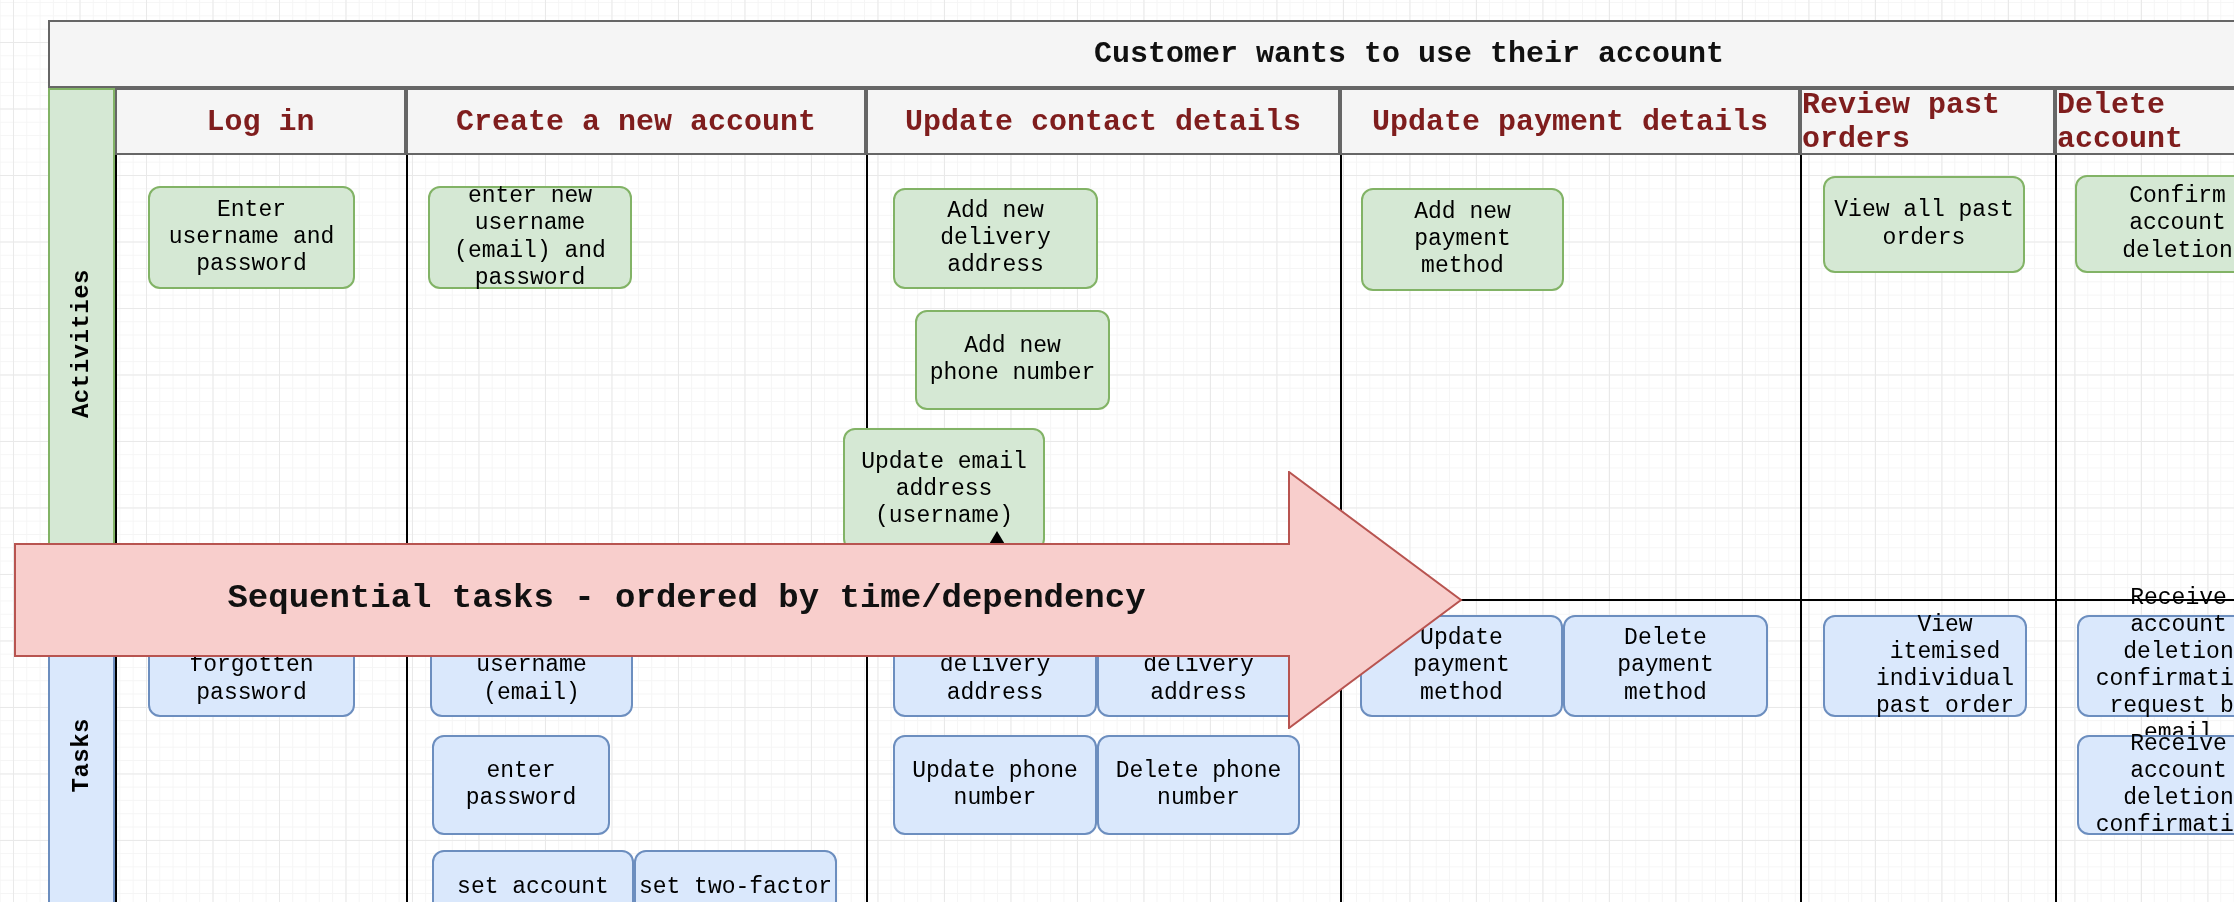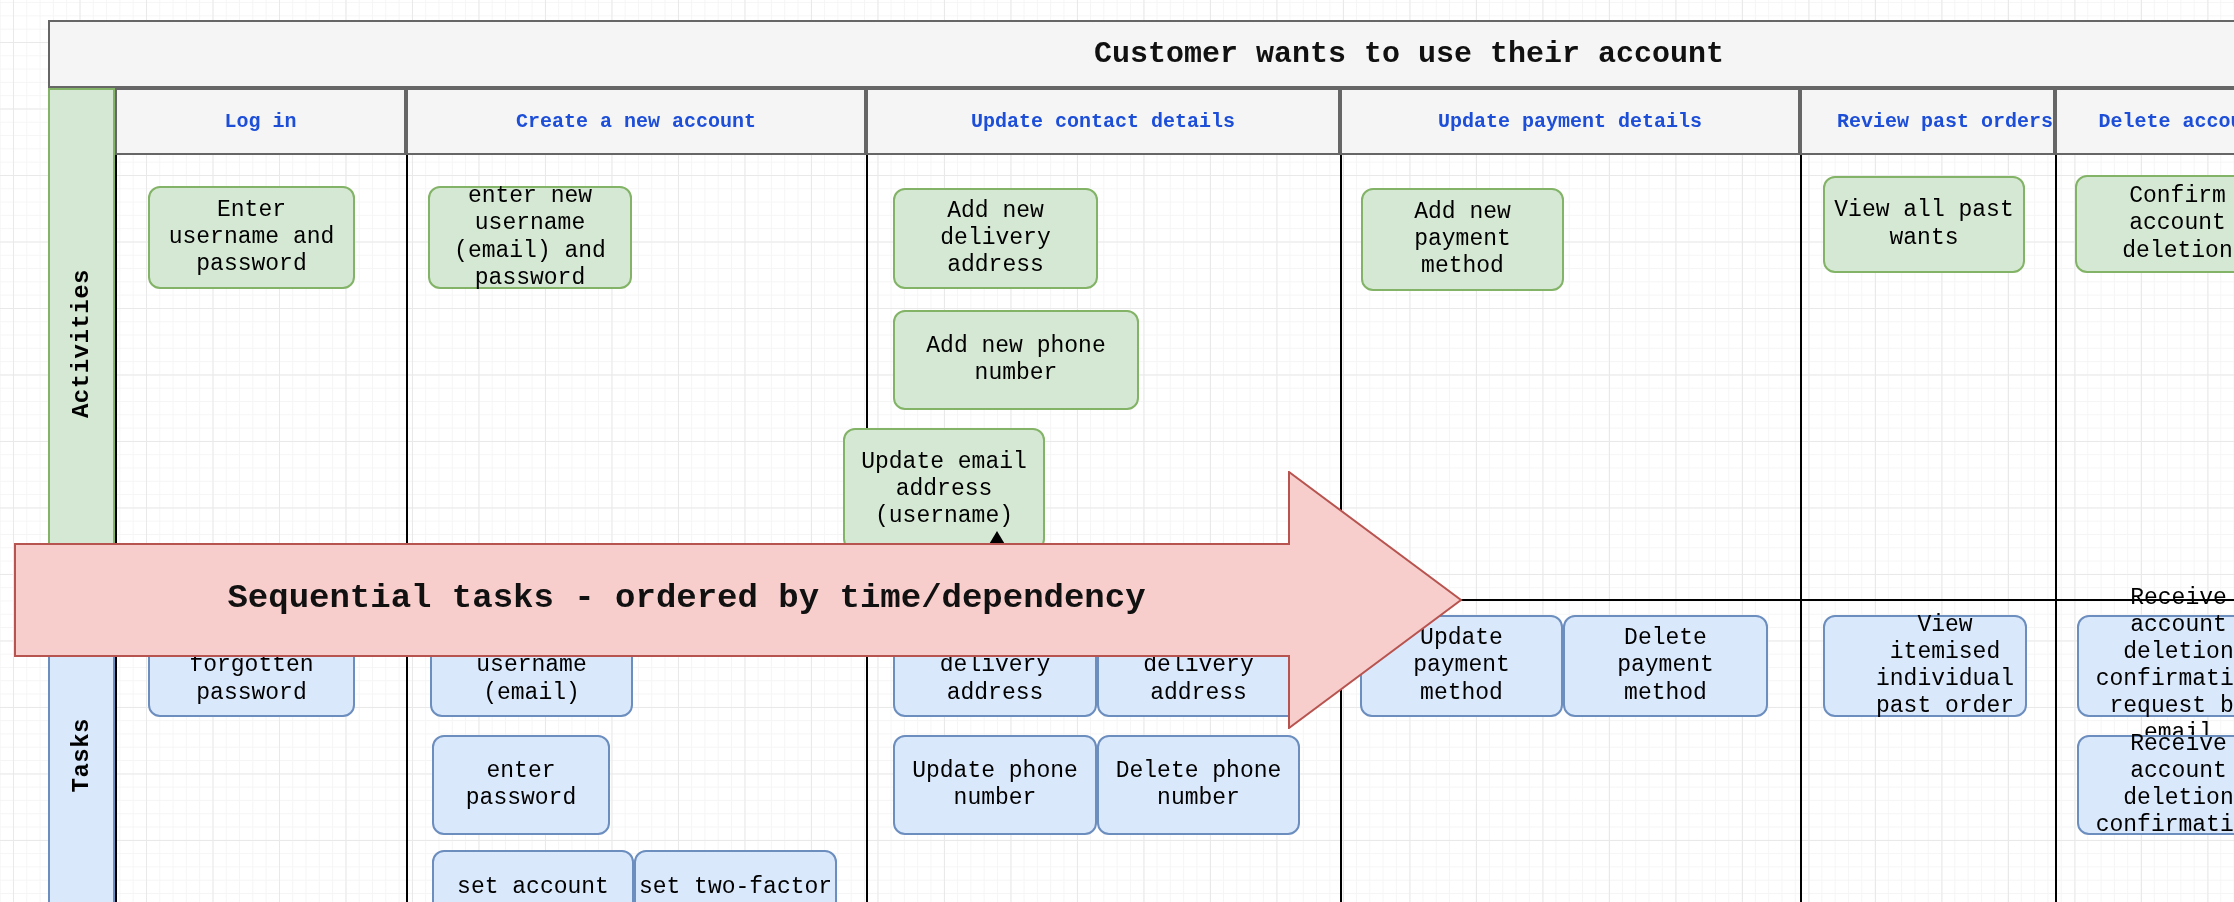--- a/index.html
+++ b/index.html
@@ -23,21 +23,21 @@
     left:48px;top:20px;width:2722px;height:68px;
     background:#f5f5f5;border:2px solid #666666;
     display:flex;align-items:center;justify-content:center;
     font-size:30px;font-weight:bold;color:#111;
     z-index:6;
   }
   .headcell{
     top:88px;height:67px;
     background:#f5f5f5;border:2px solid #666666;
     display:flex;align-items:center;justify-content:center;
-    font-size:20px;font-weight:bold;color:#1d4ed8;
+    font-size:30px;font-weight:bold;color:#7f1d1d;
     z-index:6;
   }
   .sidecell{
     left:48px;width:67px;
     display:flex;align-items:center;justify-content:center;
     z-index:5;
   }
   .sidecell .vlabel{
     writing-mode:vertical-rl;transform:rotate(180deg);
     font-size:24px;font-weight:bold;letter-spacing:0.5px;
@@ -108,31 +108,31 @@
       <div class="abs vline" style="left: 2055px;"></div>
       <div class="abs node activity" style="left: 148px; top: 186px; width: 207px; height: 103px;">
         <span>Enter username and password</span>
       </div>
       <div class="abs node activity" style="left: 428px; top: 186px; width: 204px; height: 103px;">
         <span>enter new username (email) and password</span>
       </div>
       <div class="abs node activity" style="left: 893px; top: 188px; width: 205px; height: 101px;">
         <span>Add new delivery address</span>
       </div>
-      <div class="abs node activity" style="left: 893px; top: 310px; width: 246px; height: 100px; justify-content: flex-end;">
+      <div class="abs node activity" style="left: 915px; top: 310px; width: 195px; height: 100px; justify-content: flex-end;">
         <span>Add new phone number</span>
       </div>
       <div class="abs node activity" style="left: 843px; top: 428px; width: 202px; height: 123px;">
         <span>Update email address (username)</span>
       </div>
       <div class="abs node activity" style="left: 1361px; top: 188px; width: 203px; height: 103px;">
         <span>Add new payment method</span>
       </div>
       <div class="abs node activity" style="left: 1823px; top: 176px; width: 202px; height: 97px;">
-        <span>View all past wants</span>
+        <span>View all past orders</span>
       </div>
       <div class="abs node activity" style="left: 2075px; top: 175px; width: 205px; height: 98px;">
         <span>Confirm account deletion</span>
       </div>
       <div class="abs node task" style="left: 148px; top: 615px; width: 207px; height: 102px;">
         <span>Retrieve forgotten password</span>
       </div>
       <div class="abs node task" style="left: 430px; top: 615px; width: 203px; height: 102px;">
         <span>enter unique username (email)</span>
       </div>

